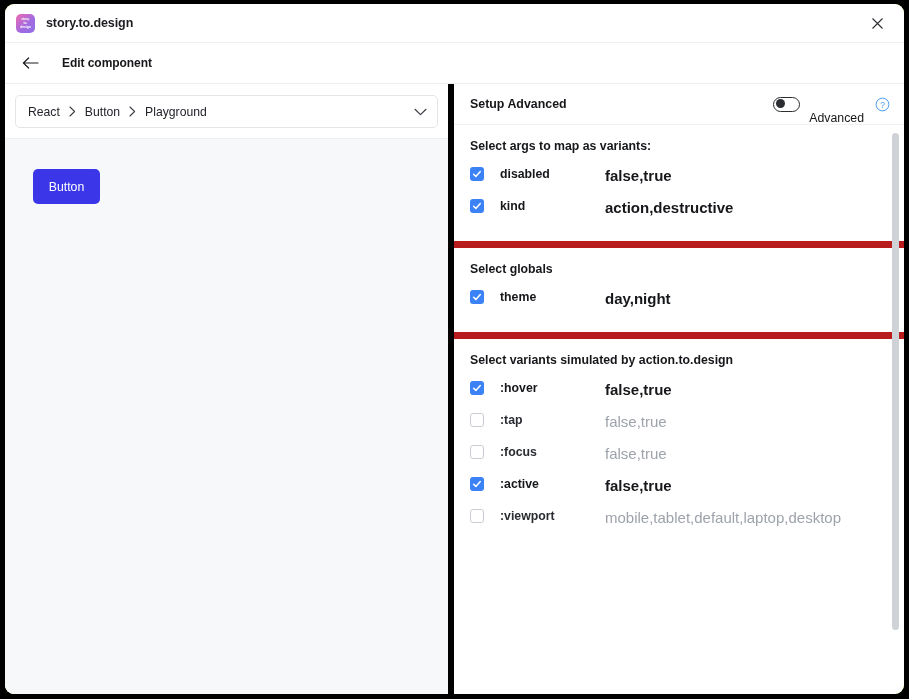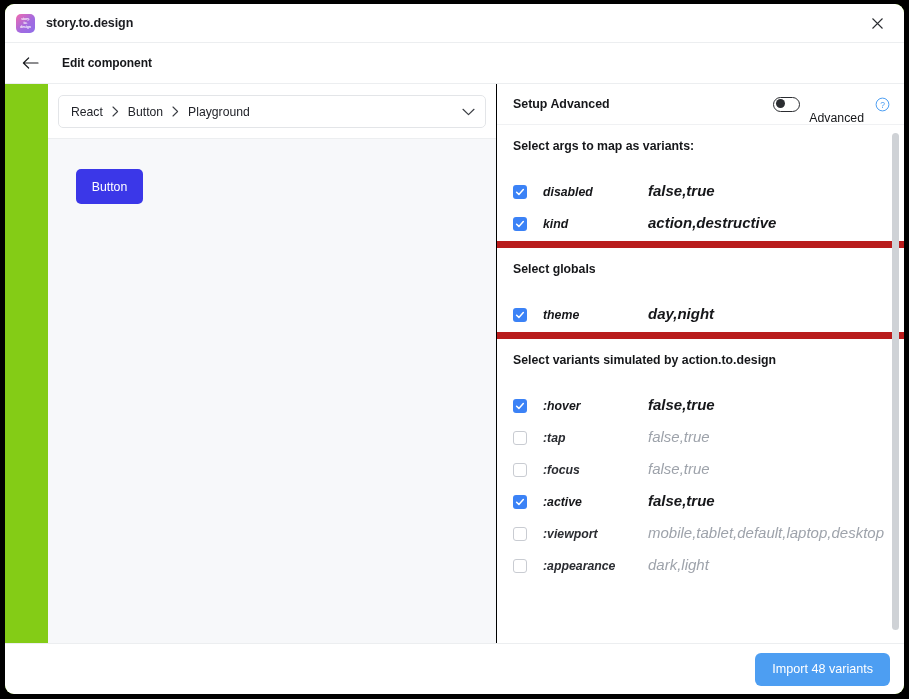--- a/index.html
+++ b/index.html
@@ -58,24 +58,23 @@
   .back-arrow { width: 22px; height: 22px; display:flex; align-items:center; justify-content:center; cursor:pointer;}
   .subheader-title {
     margin-left: 21px;
     font-size: 12px; font-weight: 700; color: #16171a;
     letter-spacing: -.05px;
   }
   
   .body { flex: 1; display: flex; min-height: 0; }
   .left-pane {
     width: 449px; min-width: 449px;
-    border-right: 1px solid #000000;
+    border-right: 6px solid #000000;
     display: flex; flex-direction: column;
     background: #fff;
-    margin-left: 43px;
   }
   .breadcrumb-wrap { padding: 11px 10px 10px 10px; background: #fff; }
   .breadcrumb {
     height: 33px;
     border: 1px solid #e3e5e8;
     border-radius: 5px;
     display: flex; align-items: center;
     padding: 0 10px 0 12px;
     background: #fff; cursor: pointer;
   }
@@ -124,36 +123,35 @@
     flex: 1; overflow: hidden; position: relative;
     border-top: 1px solid #f0f1f3;
   }
   .section { padding: 14px 16px 10px 16px; }
   .section + .section { border-top: 7px solid #b91c1c; }
   .section-title {
     font-size: 12.3px; font-weight: 700; color: #16171a;
     margin-bottom: 14px;
   }
   .row {
-    display: flex; align-items: flex-end;
+    display: flex; align-items: flex-start;
     height: 32px;
-    font-style: italic;
   }
   .cb {
     width: 14px; height: 14px; border-radius: 3px;
     display: flex; align-items: center; justify-content: center;
     cursor: pointer; flex: none;
   }
   .cb.on { background: #3b82f6; }
   .cb.off { background: #fff; border: 1.4px solid #c9ccd2; }
   .row-label {
     margin-left: 16px; width: 105px;
     font-size: 12.3px; font-weight: 700; color: #16171a;
   }
-  .row-label.dim { color: #2a2c31; margin-top: 44px; }
+  .row-label.dim { color: #2a2c31; }
   .row-values { font-size: 15px; font-weight: 700; color: #16171a; }
   .row-values.dim { font-weight: 400; color: #9ea3ab; }
   .scrollbar {
     position: absolute; right: 5px; top: 8px;
     width: 7px; height: 497px;
     background: #cfd2d6; border-radius: 4px;
   }
   
   .footer {
     height: 51px; min-height: 51px;
@@ -320,28 +318,20 @@
             <div class="row-label">:active</div>
             <div class="row-values">false,true</div>
           </div>
 
           <div class="row">
             <div class="cb off"></div>
             <div class="row-label dim">:viewport</div>
             <div class="row-values dim">mobile,tablet,default,laptop,desktop</div>
           </div>
 
-          <div class="row">
-            <div class="cb off"></div>
-            <div class="row-label dim">:appearance</div>
-            <div class="row-values dim">dark,light</div>
-          </div>
         </div>
 
         <div class="scrollbar"></div>
       </div>
     </div>
   </div>
 
-  <div class="footer">
-    <button class="import-btn">Import 48 variants</button>
-  </div>
 </div>
 
 </body></html>

